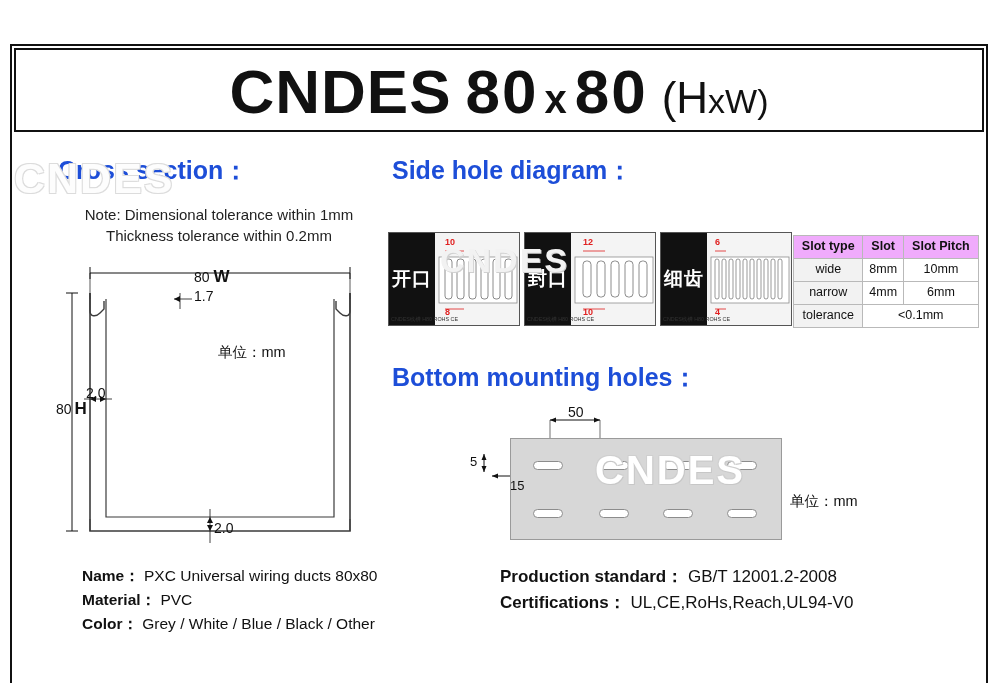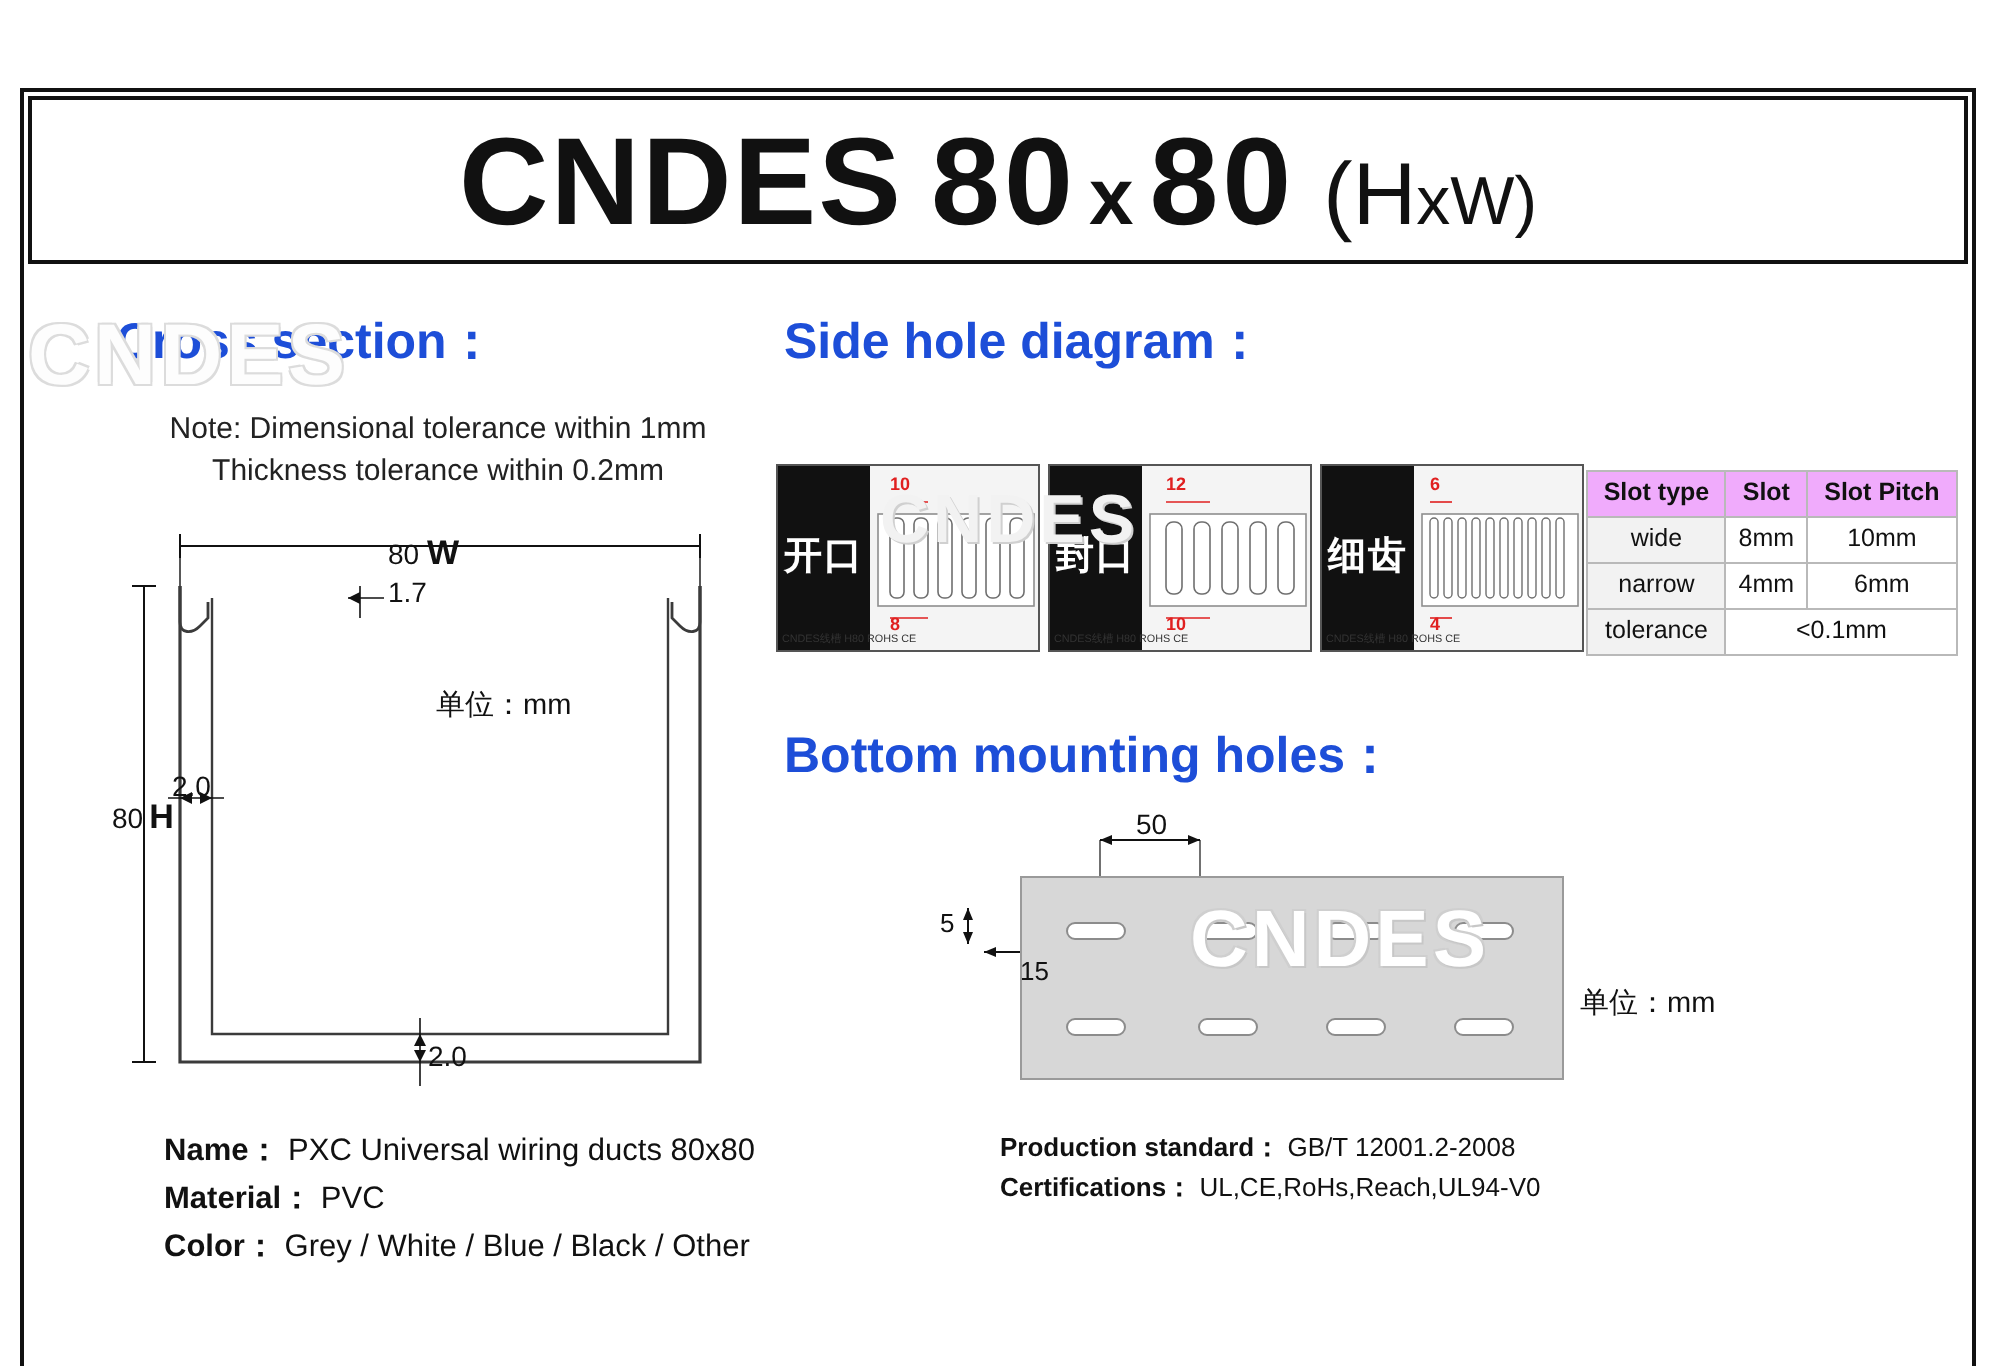--- a/index.html
+++ b/index.html
@@ -245,21 +245,21 @@
   
   .spec-left {
     position: absolute;
     left: 82px; top: 528px;
     font-size: 15.5px;
     line-height: 1.55;
   }
   .spec-right {
     position: absolute;
     left: 500px; top: 528px;
-    font-size: 13px;
+    font-size: 17px;
     line-height: 1.55;
   }
   .spec-row { white-space: nowrap; }
   .spec-key { font-weight: bold; }
   .spec-val { font-weight: normal; }
   svg { display: block; }
 </style>
 </head>
 <body>
 

